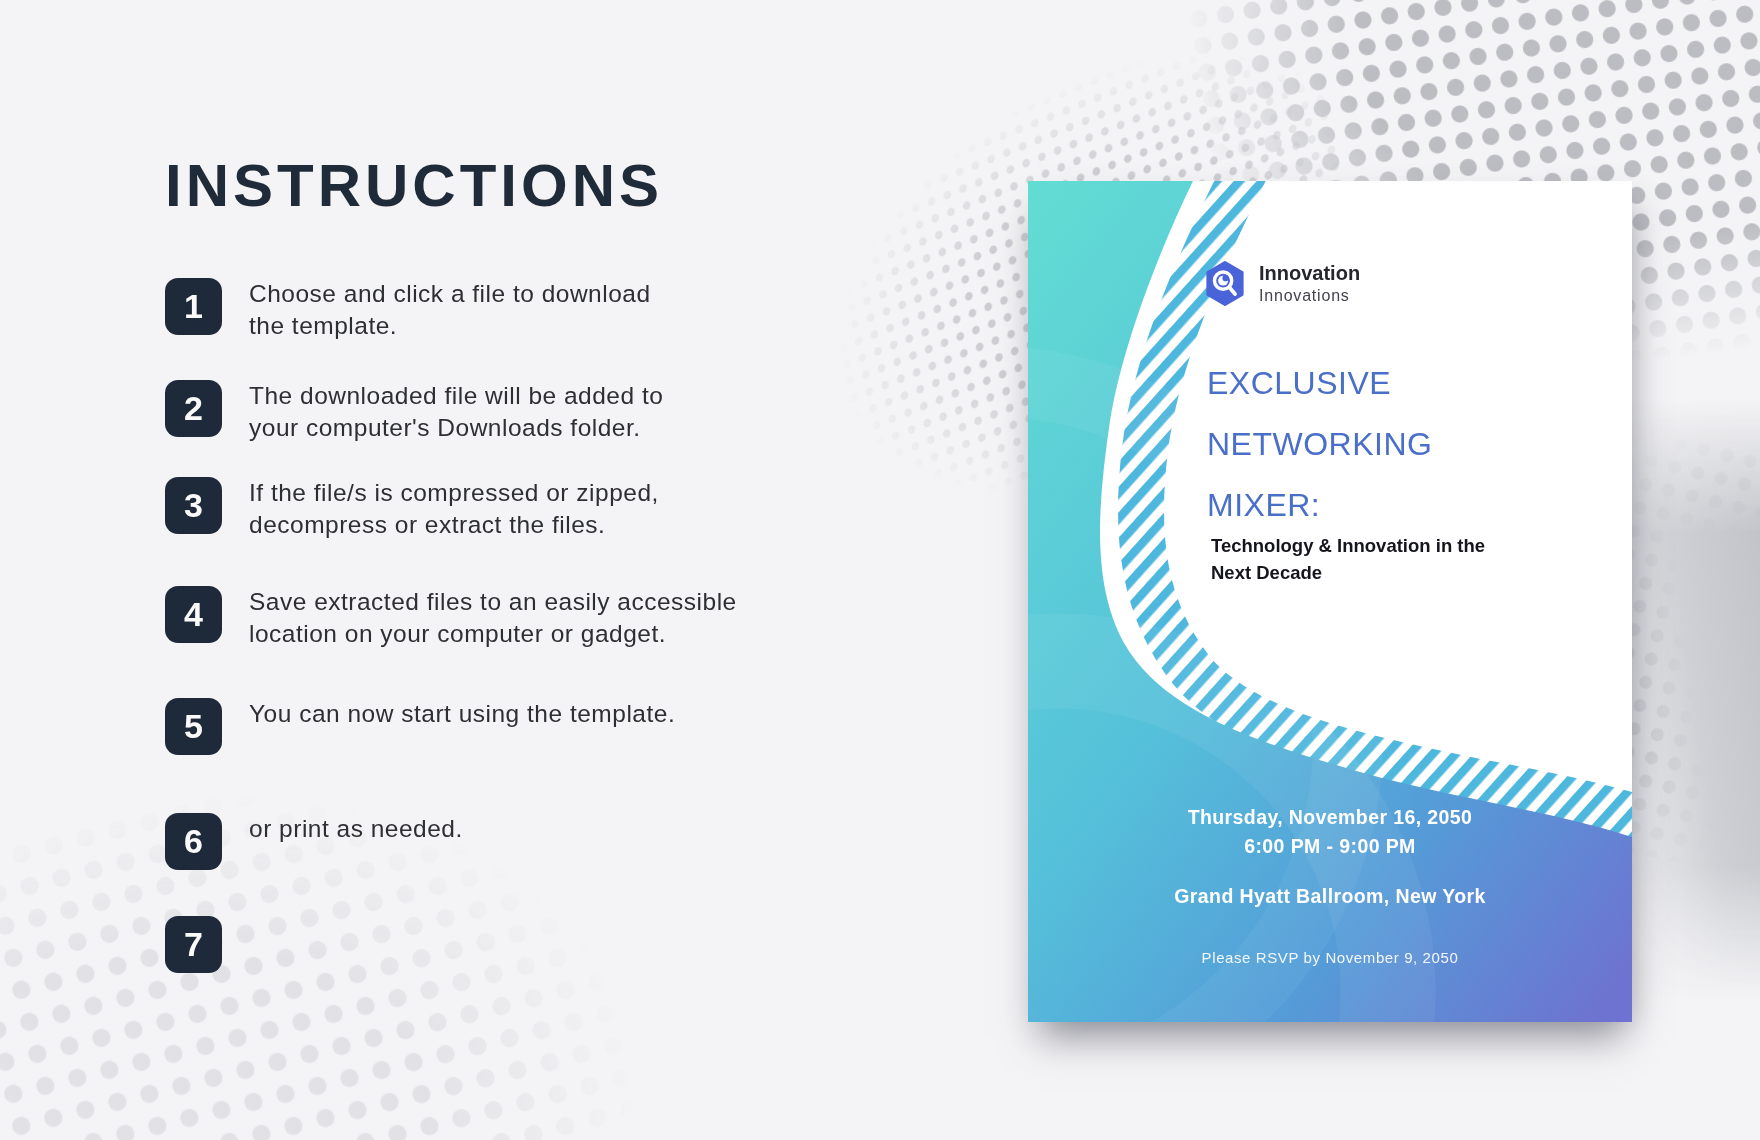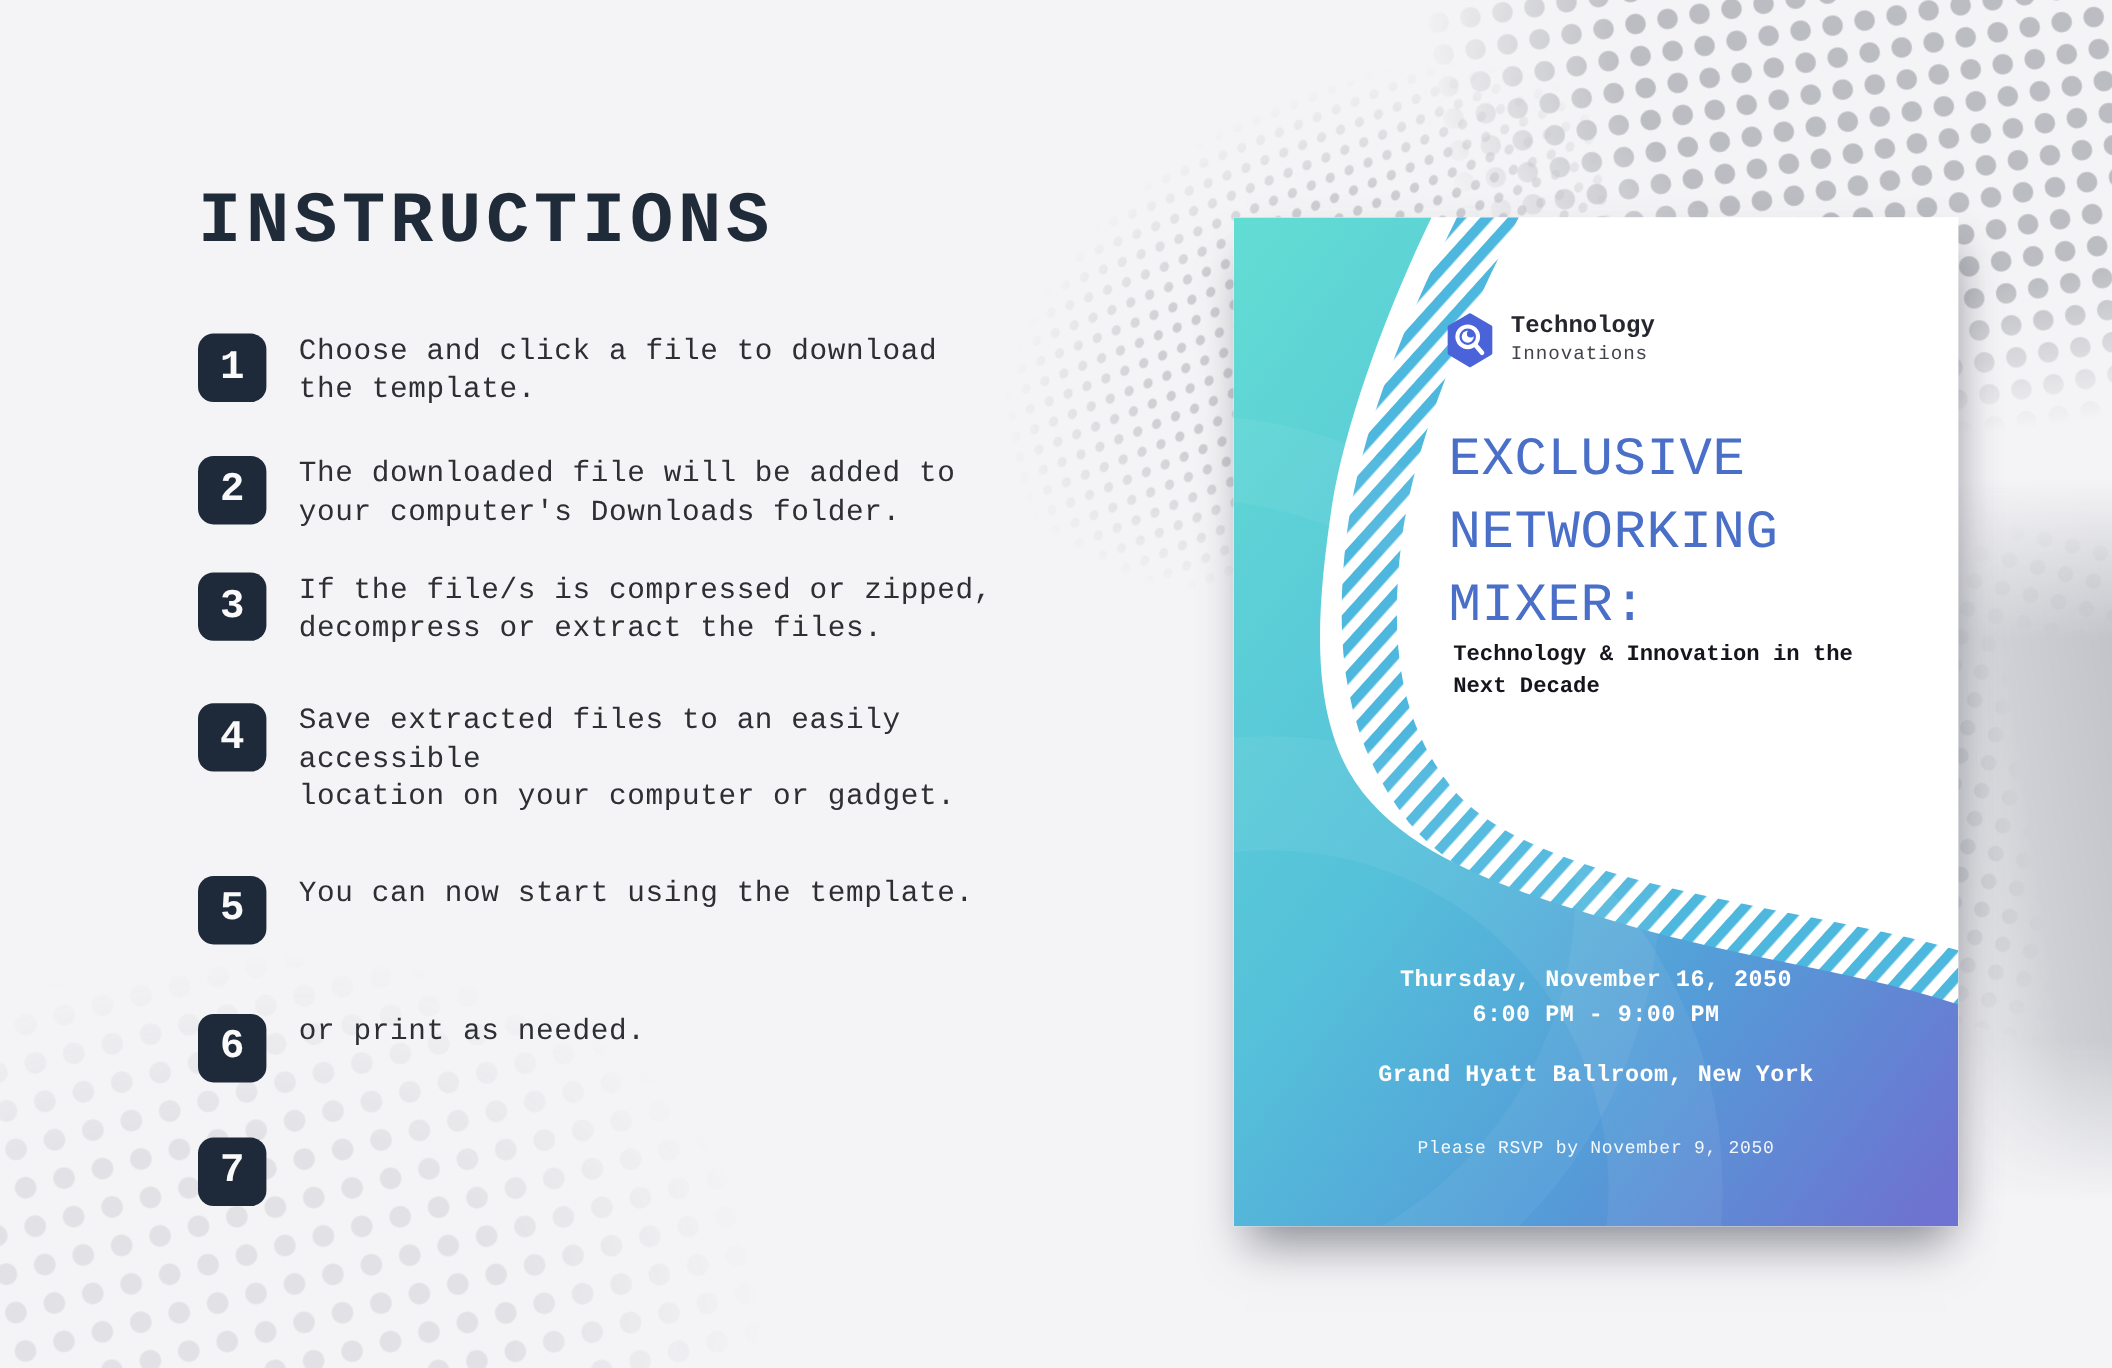--- a/index.html
+++ b/index.html
@@ -1,19 +1,19 @@
 <!DOCTYPE html>
 <html><head>
 <meta charset="utf-8">
 <style>
   html,body{margin:0;padding:0;background:#e9e9ec;}
   .stage{
     position:relative;width:1760px;height:1140px;overflow:hidden;
     background:#f4f4f6;
-    font-family:Liberation Mono, monospace;
+    font-family:Liberation Sans, sans-serif;
   }
   
   .dots{position:absolute;pointer-events:none;}
   .dots-tr1{
     top:-150px;right:-160px;width:820px;height:580px;
     background-image:radial-gradient(circle,#bcbdc2 8px,rgba(188,189,194,0) 9px);
     background-size:27px 27px;
     transform:rotate(-9deg);
     -webkit-mask-image:radial-gradient(ellipse 75% 75% at 72% 32%,#000 52%,transparent 80%);
     mask-image:radial-gradient(ellipse 75% 75% at 72% 32%,#000 52%,transparent 80%);
@@ -82,21 +82,21 @@
     background:#ffffff;z-index:2;overflow:hidden;
     box-shadow:0 26px 36px -10px rgba(85,85,100,.55), 14px 10px 30px -12px rgba(120,120,135,.35);
   }
   .poster-bg{position:absolute;left:0;top:0;width:100%;height:100%;}
   .logo-row{position:absolute;left:176px;top:79px;display:flex;align-items:center;gap:13px;}
   .hex-logo{width:42px;height:47px;display:block;}
   .brand-name{font-size:20px;font-weight:700;color:#26262e;line-height:1.1;}
   .brand-tag{font-size:16px;color:#43434c;letter-spacing:.8px;line-height:1.1;margin-top:3px;}
   .poster-title{
     position:absolute;left:179px;top:172px;
-    font-size:45px;line-height:61px;color:#4a6fc9;letter-spacing:.5px;font-weight:400;
+    font-size:32px;line-height:61px;color:#4a6fc9;letter-spacing:.5px;font-weight:400;
   }
   .poster-title span{display:block;}
   .poster-subtitle{
     position:absolute;left:183px;top:352px;
     font-size:18.5px;font-weight:700;color:#15151d;line-height:26.5px;
   }
   .poster-subtitle span{display:block;}
   .detail{position:absolute;left:0;right:0;text-align:center;color:#ffffff;
     font-size:19.5px;font-weight:700;letter-spacing:.4px;}
   .detail-date{top:625px;}
@@ -208,21 +208,21 @@
 
     <div class="logo-row">
       <svg class="hex-logo" viewBox="0 0 44 48" xmlns="http://www.w3.org/2000/svg">
         <path d="M22 2 L40 12.5 V35.5 L22 46 L4 35.5 V12.5 Z" fill="#4a63d8" stroke="#4a63d8" stroke-width="3" stroke-linejoin="round"></path>
         <circle cx="20" cy="21" r="9" fill="none" stroke="#ffffff" stroke-width="3.6"></circle>
         <line x1="26.5" y1="28" x2="32.5" y2="35" stroke="#ffffff" stroke-width="4" stroke-linecap="round"></line>
         <circle cx="20" cy="21" r="5.2" fill="#ffffff"></circle>
         <circle cx="22.6" cy="18.4" r="3.3" fill="#4a63d8"></circle>
       </svg>
       <div>
-        <div class="brand-name">Technology</div>
+        <div class="brand-name">Innovation</div>
         <div class="brand-tag">Innovations</div>
       </div>
     </div>
 
     <div class="poster-title">
       <span>EXCLUSIVE</span>
       <span>NETWORKING</span>
       <span>MIXER:</span>
     </div>
 

